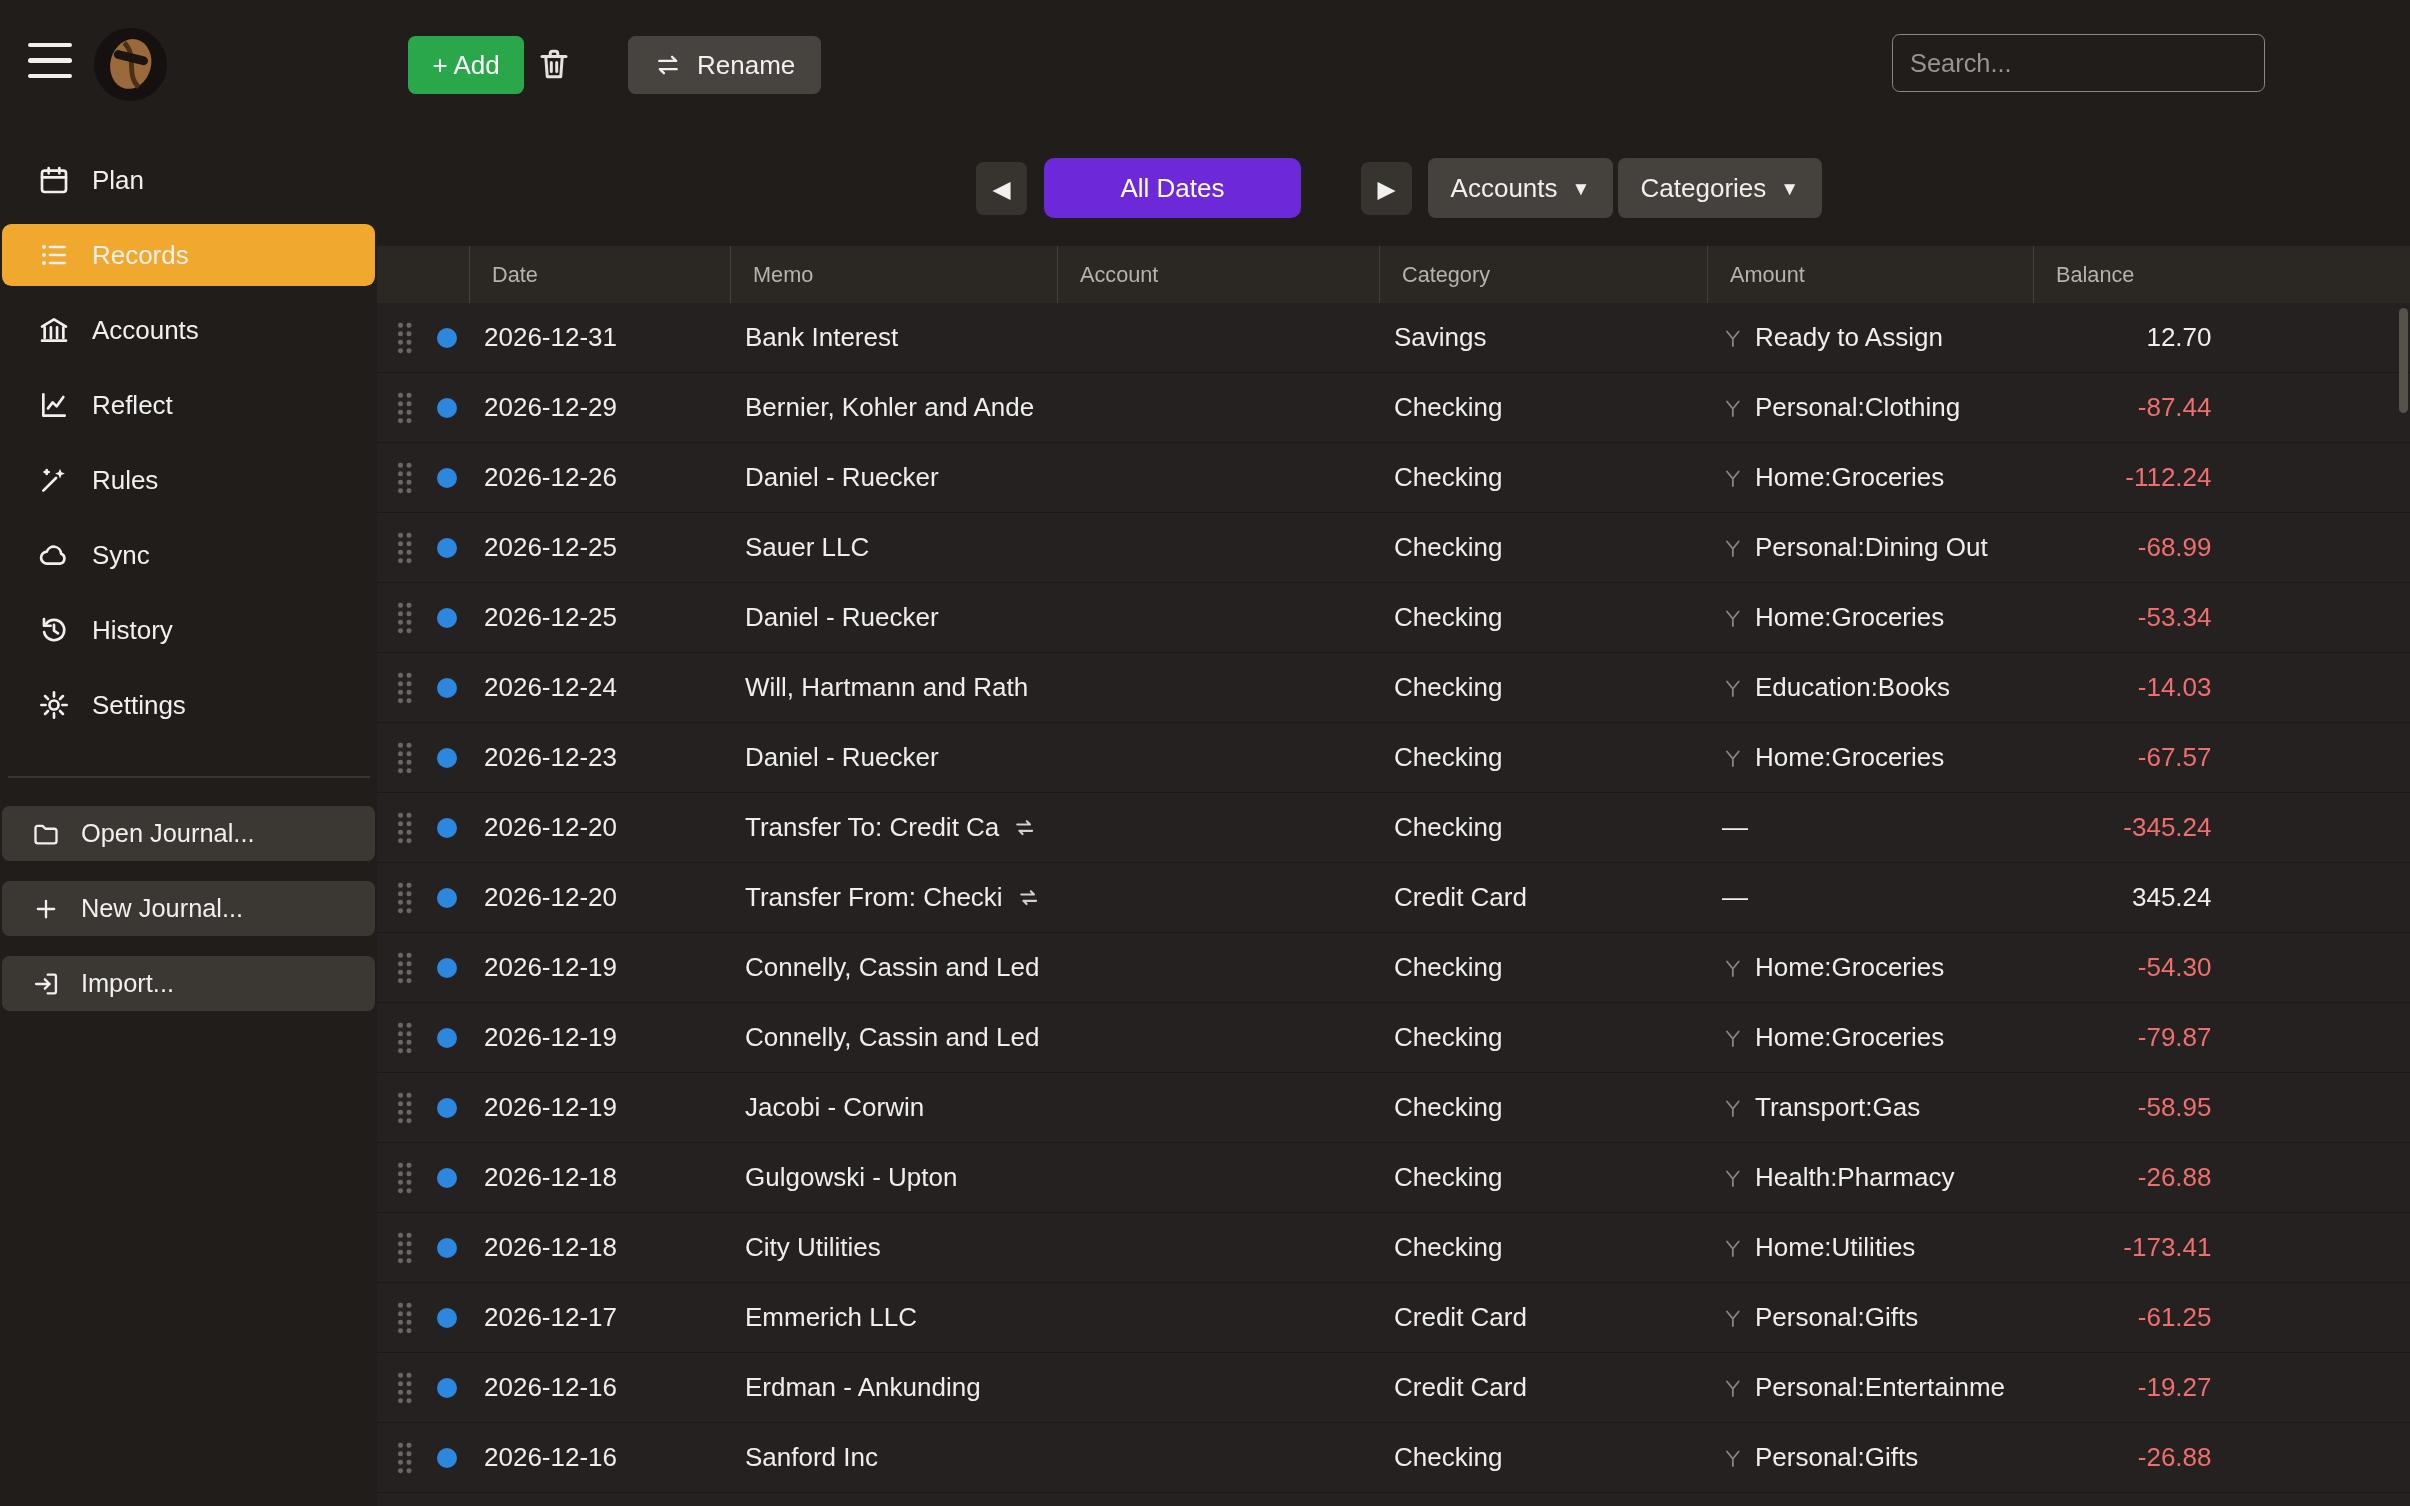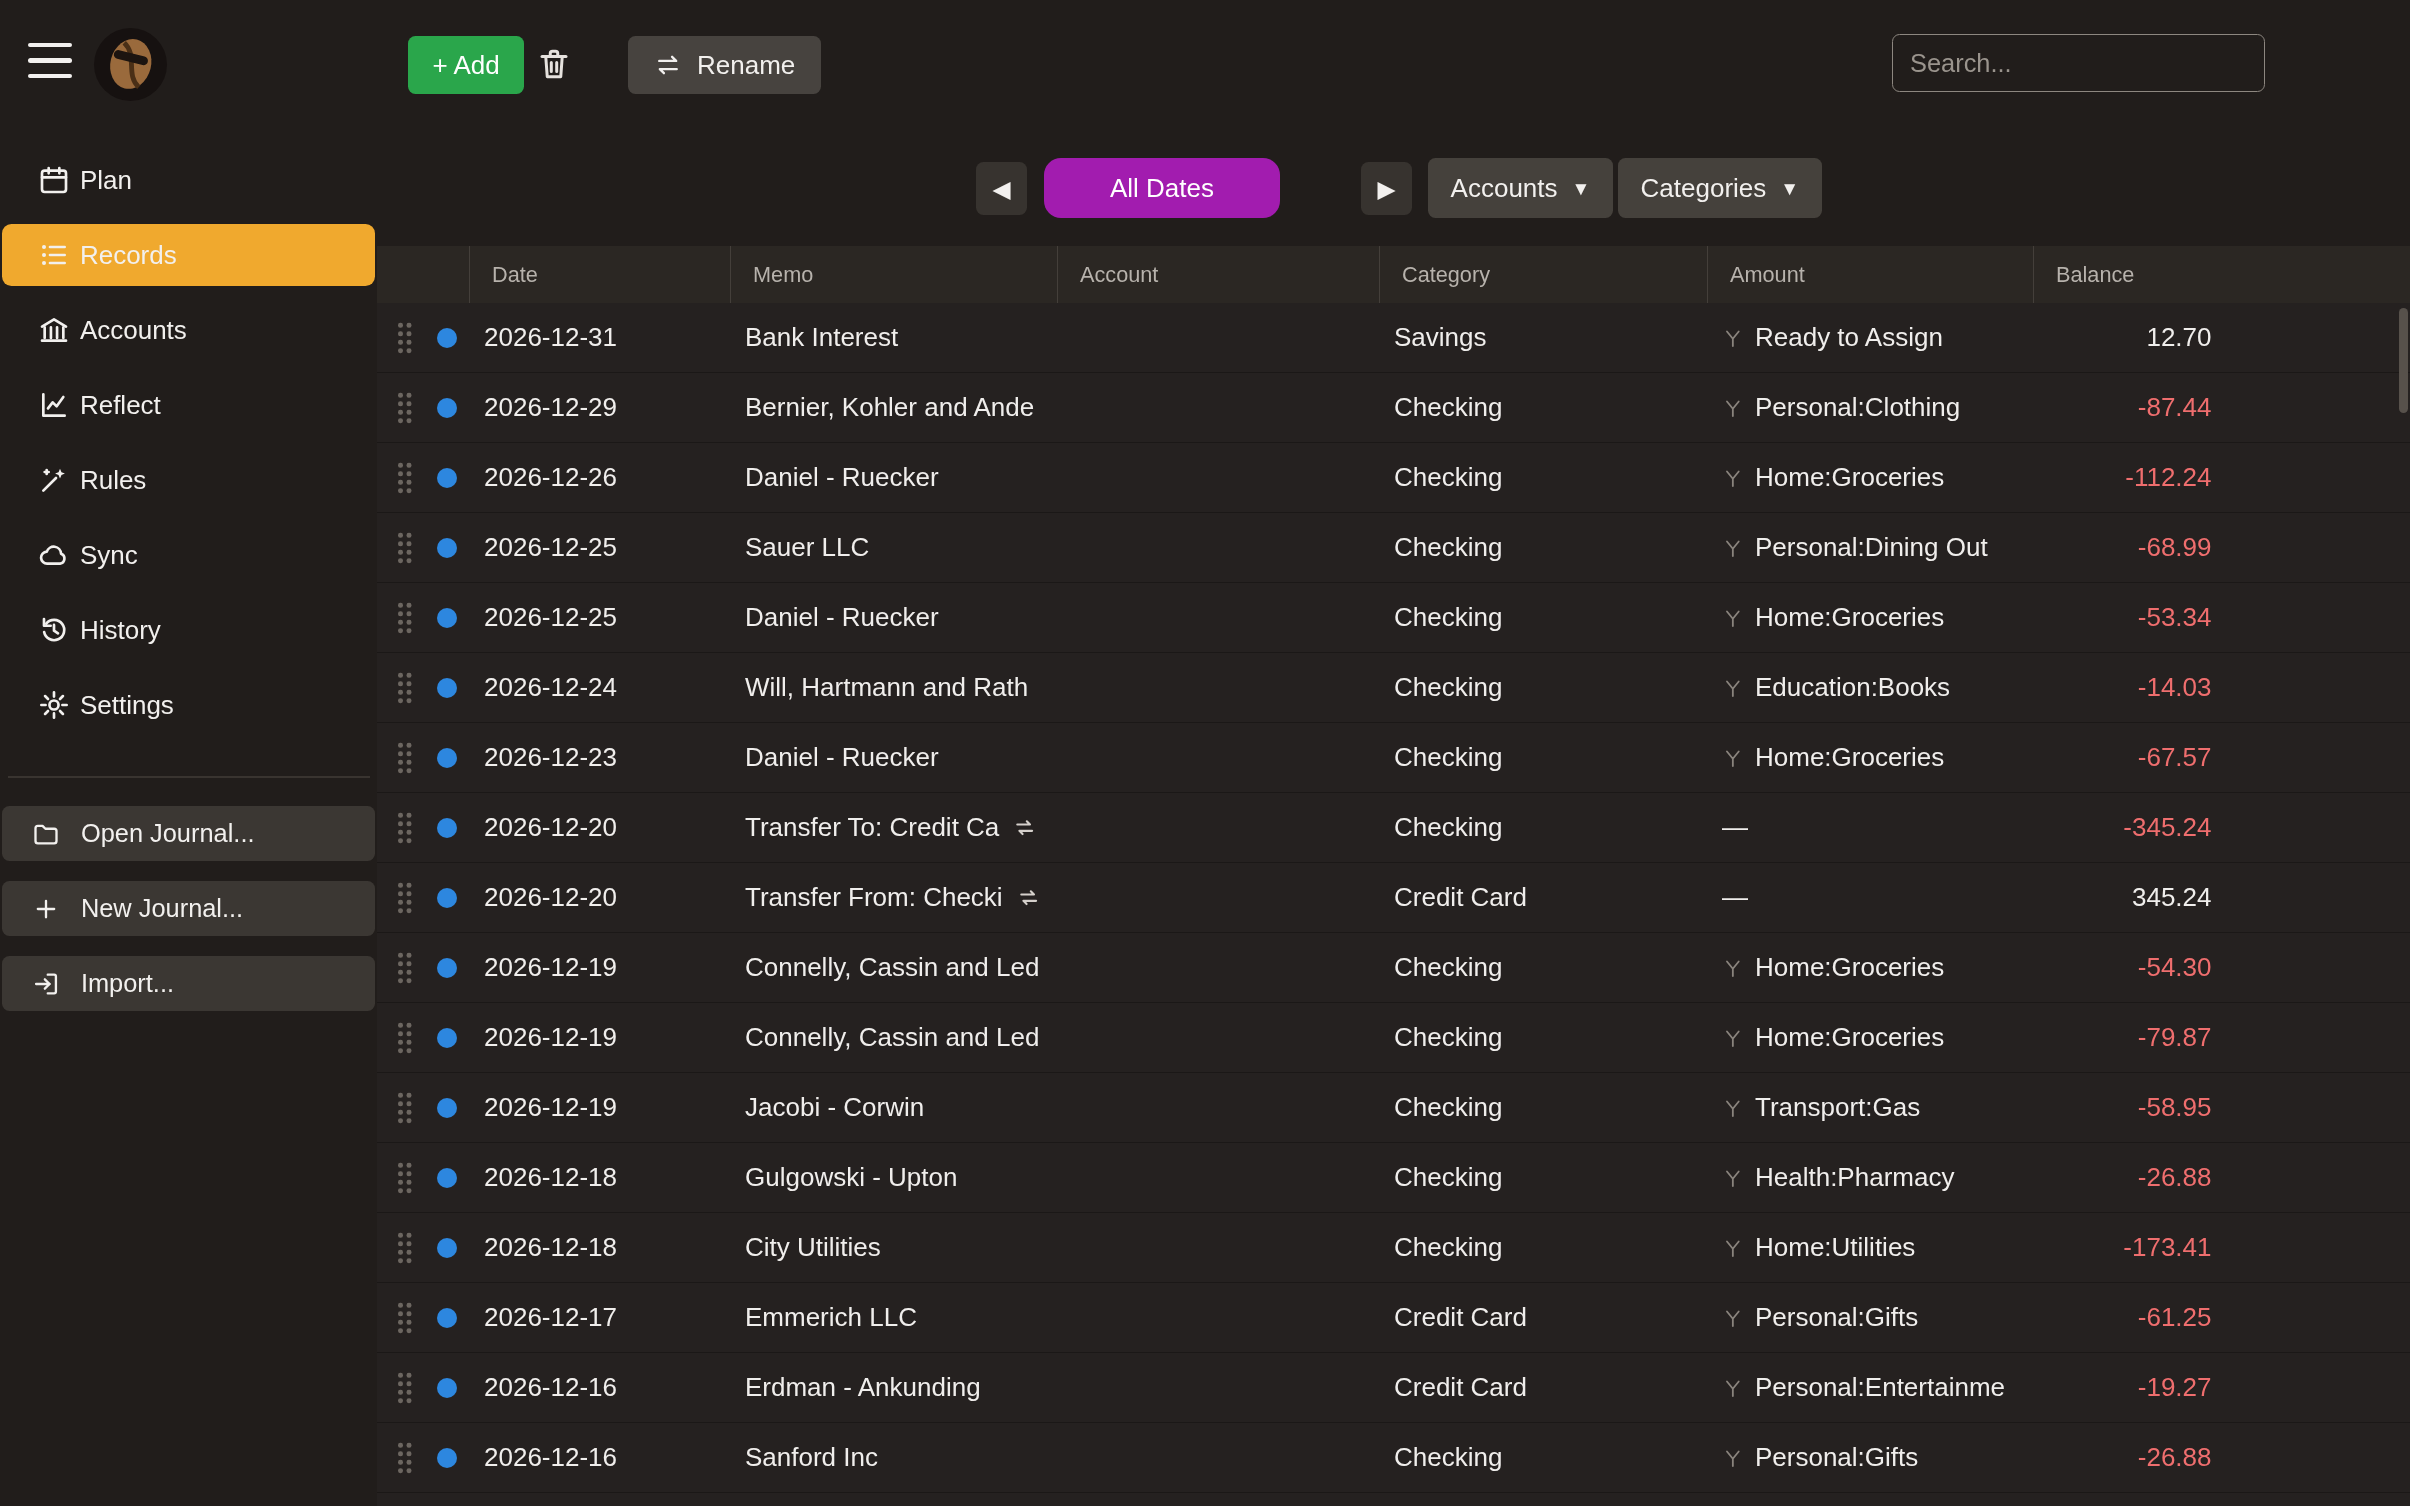--- a/index.html
+++ b/index.html
@@ -13,21 +13,21 @@
   html,body{margin:0;padding:0;background:#211d1b;}
   body{font-family:"Liberation Sans",sans-serif;color:#f0eeec;}
   #app{position:relative;width:2411px;height:1507px;overflow:hidden;background:#211d1b;}
 
   
   .sidebar{position:absolute;left:0;top:0;width:377px;height:1507px;}
   .menu-btn{position:absolute;left:24.5px;top:40px;width:51px;height:41px;background:none;border:none;cursor:pointer;display:flex;flex-direction:column;justify-content:space-between;padding:2.8px 3.8px;}
   .menu-btn i{display:block;height:4.7px;background:#f2f0ee;border-radius:2.8px;}
   .logo{position:absolute;left:94px;top:28px;width:73px;height:73px;border-radius:50%;background:#161110;display:flex;align-items:center;justify-content:center;overflow:hidden;}
   .nav{position:absolute;left:1.9px;top:149px;width:373px;}
-  .nav-item{height:62px;margin-bottom:13px;display:flex;align-items:center;border-radius:9.4px;padding-left:36px;gap:10px;cursor:pointer;color:#f2f0ee;}
+  .nav-item{height:62px;margin-bottom:13px;display:flex;align-items:center;border-radius:9.4px;padding-left:36px;gap:22px;cursor:pointer;color:#f2f0ee;}
   .nav-item.active{background:var(--accent);}
   .nav-item .icon{display:flex;}
   .nav-item .icon svg{width:32px;height:32px;}
   .nav-label{font-size:26px;}
   .sidebar-divider{position:absolute;left:7.5px;top:776px;width:362px;height:1.9px;background:#393430;}
   .journal{position:absolute;left:1.9px;top:806px;width:373px;display:flex;flex-direction:column;gap:20px;}
   .journal-btn{height:55px;background:#3b3733;border-radius:7.5px;display:flex;align-items:center;padding-left:30px;gap:21px;font-size:25.4px;color:#f2f0ee;border:none;cursor:pointer;font-family:inherit;}
   .journal-btn .icon{display:flex;}
   .journal-btn .icon svg{width:28px;height:28px;}
 
@@ -38,21 +38,21 @@
   .rename-btn{position:absolute;left:628px;top:36px;height:58px;padding:0 26px;background:#47433f;color:#f2f0ee;font-size:26px;border:none;border-radius:7.5px;display:flex;align-items:center;gap:15px;cursor:pointer;font-family:inherit;}
   .rename-btn .icon{display:flex;}
   .rename-btn svg{width:28px;height:28px;}
   .search{position:absolute;left:1892px;top:34px;width:373px;height:58px;background:transparent;border:1.9px solid #8d8780;border-radius:7.5px;color:#f0eeec;font-size:25.4px;padding:0 17px;font-family:inherit;}
   .search::placeholder{color:#9a948d;}
 
   
   .pager-btn{position:absolute;top:162px;width:51px;height:53px;background:#37332f;border:none;border-radius:7.5px;color:#f2f0ee;font-size:23.5px;cursor:pointer;display:flex;align-items:center;justify-content:center;}
   .pager-prev{left:976px;}
   .pager-next{left:1361px;}
-  .alldates-btn{position:absolute;left:1044px;top:158px;width:236px;height:60px;background:#a21caf;border:none;border-radius:17px;color:#fff;font-size:26px;cursor:pointer;font-family:inherit;}
+  .alldates-btn{position:absolute;left:1044px;top:158px;width:257px;height:60px;background:#6d28d9;border:none;border-radius:10px;color:#fff;font-size:26px;cursor:pointer;font-family:inherit;}
   .dd-btn{position:absolute;top:158px;height:60px;padding:0 22.6px;background:#45413c;border:none;border-radius:7.5px;color:#f2f0ee;font-size:26px;display:flex;align-items:center;gap:14px;cursor:pointer;font-family:inherit;}
   .dd-accounts{left:1428px;}
   .dd-categories{left:1618px;}
   .caret{font-size:19px;line-height:1;}
 
   
   .table{position:absolute;left:377px;top:246px;width:2034px;height:1261px;overflow:hidden;background:#211d1b;}
   .thead{display:grid;grid-template-columns:var(--cols);height:57px;background:#2b2723;align-items:stretch;color:#b7b2ac;font-size:21.7px;}
   .th{padding-left:22px;display:flex;align-items:center;}
   .th.sep{border-left:0.9px solid #443f3a;}

